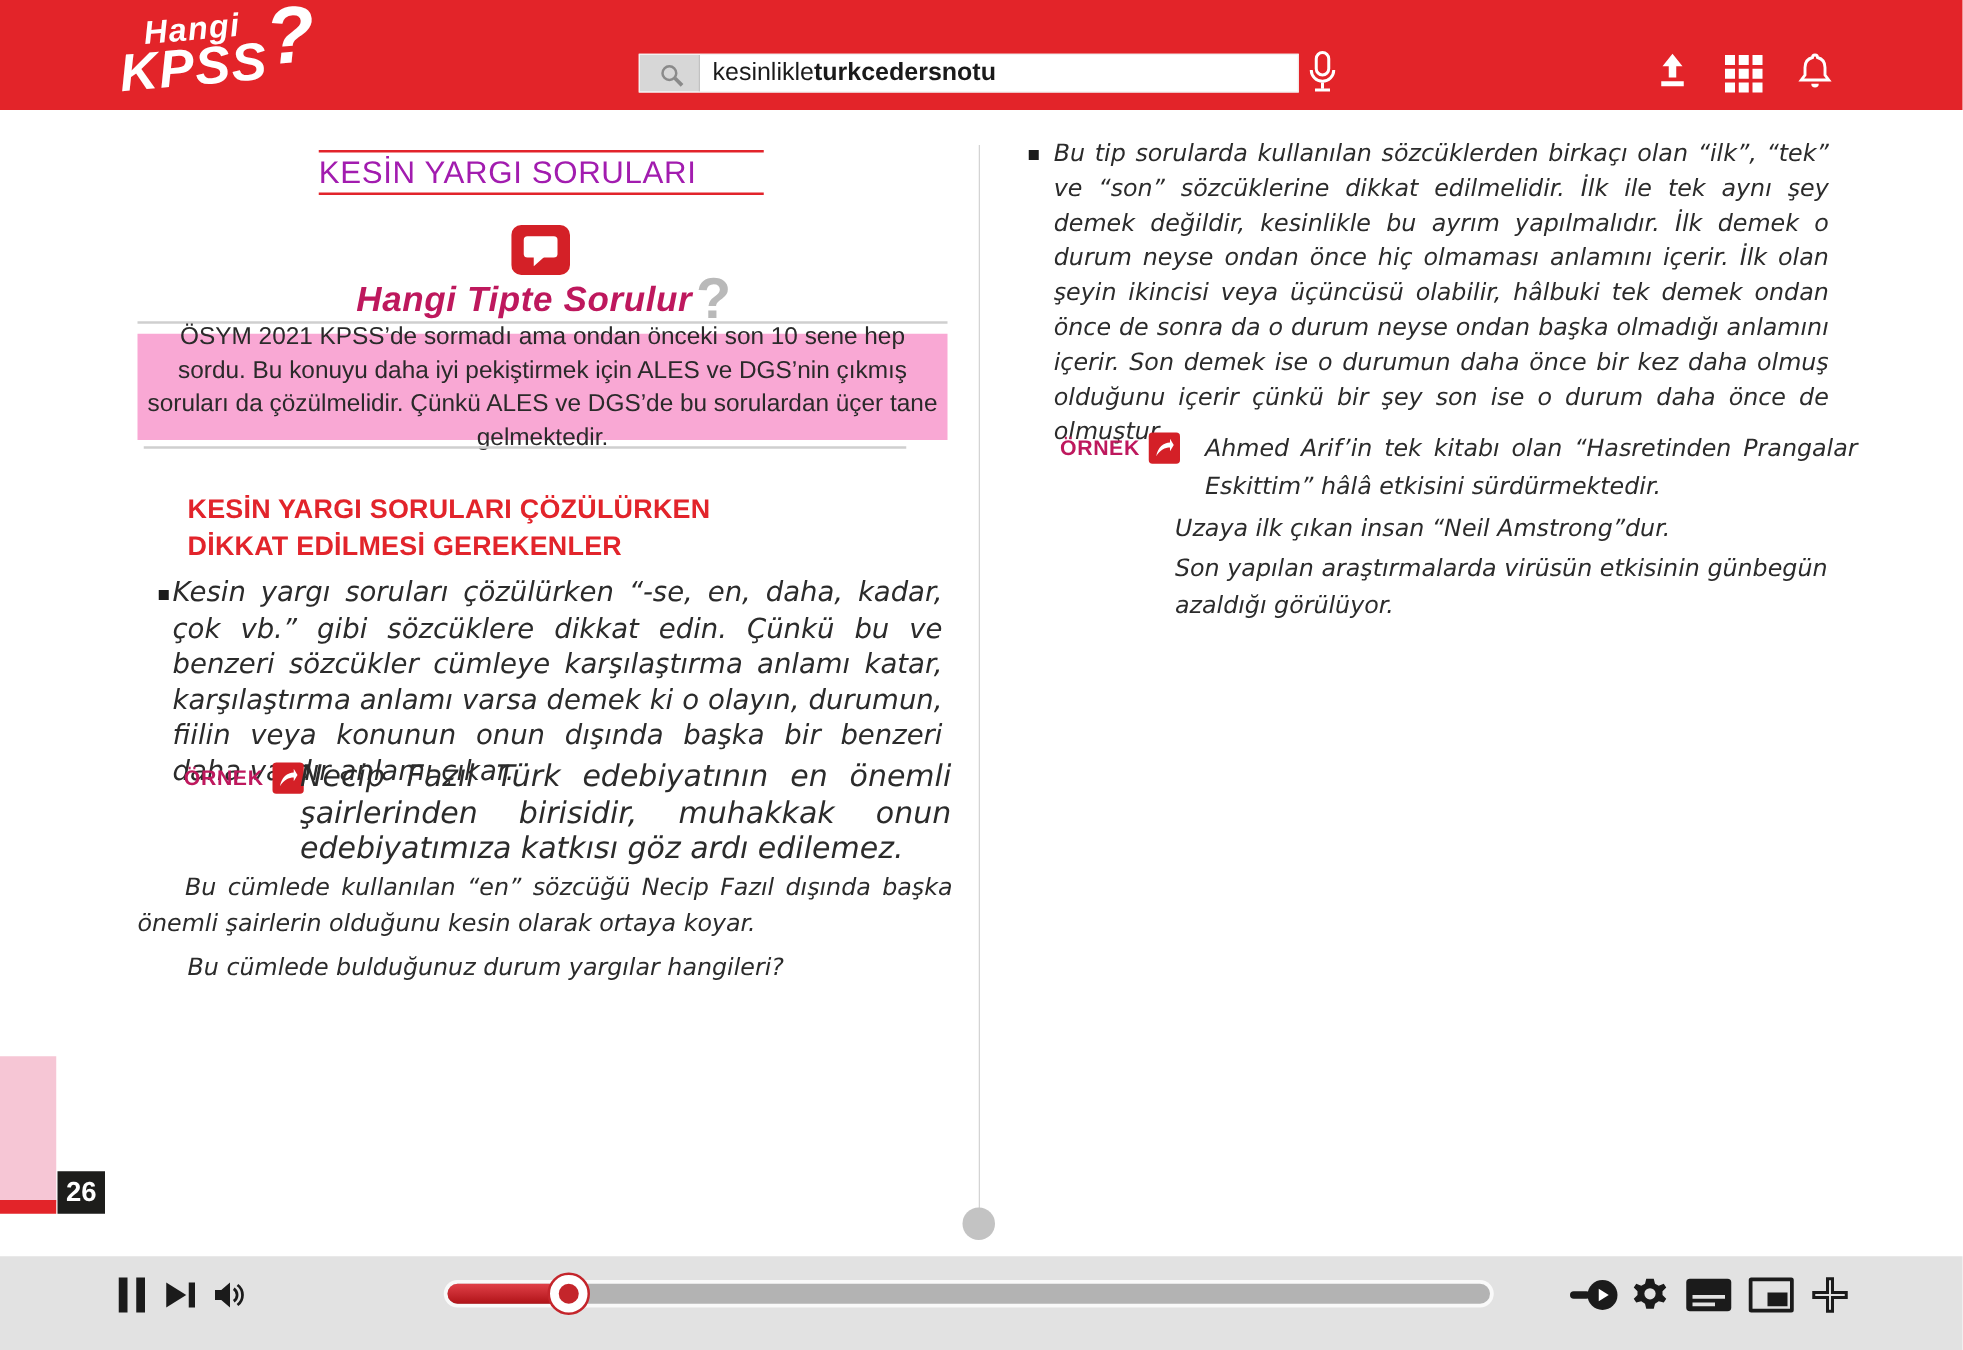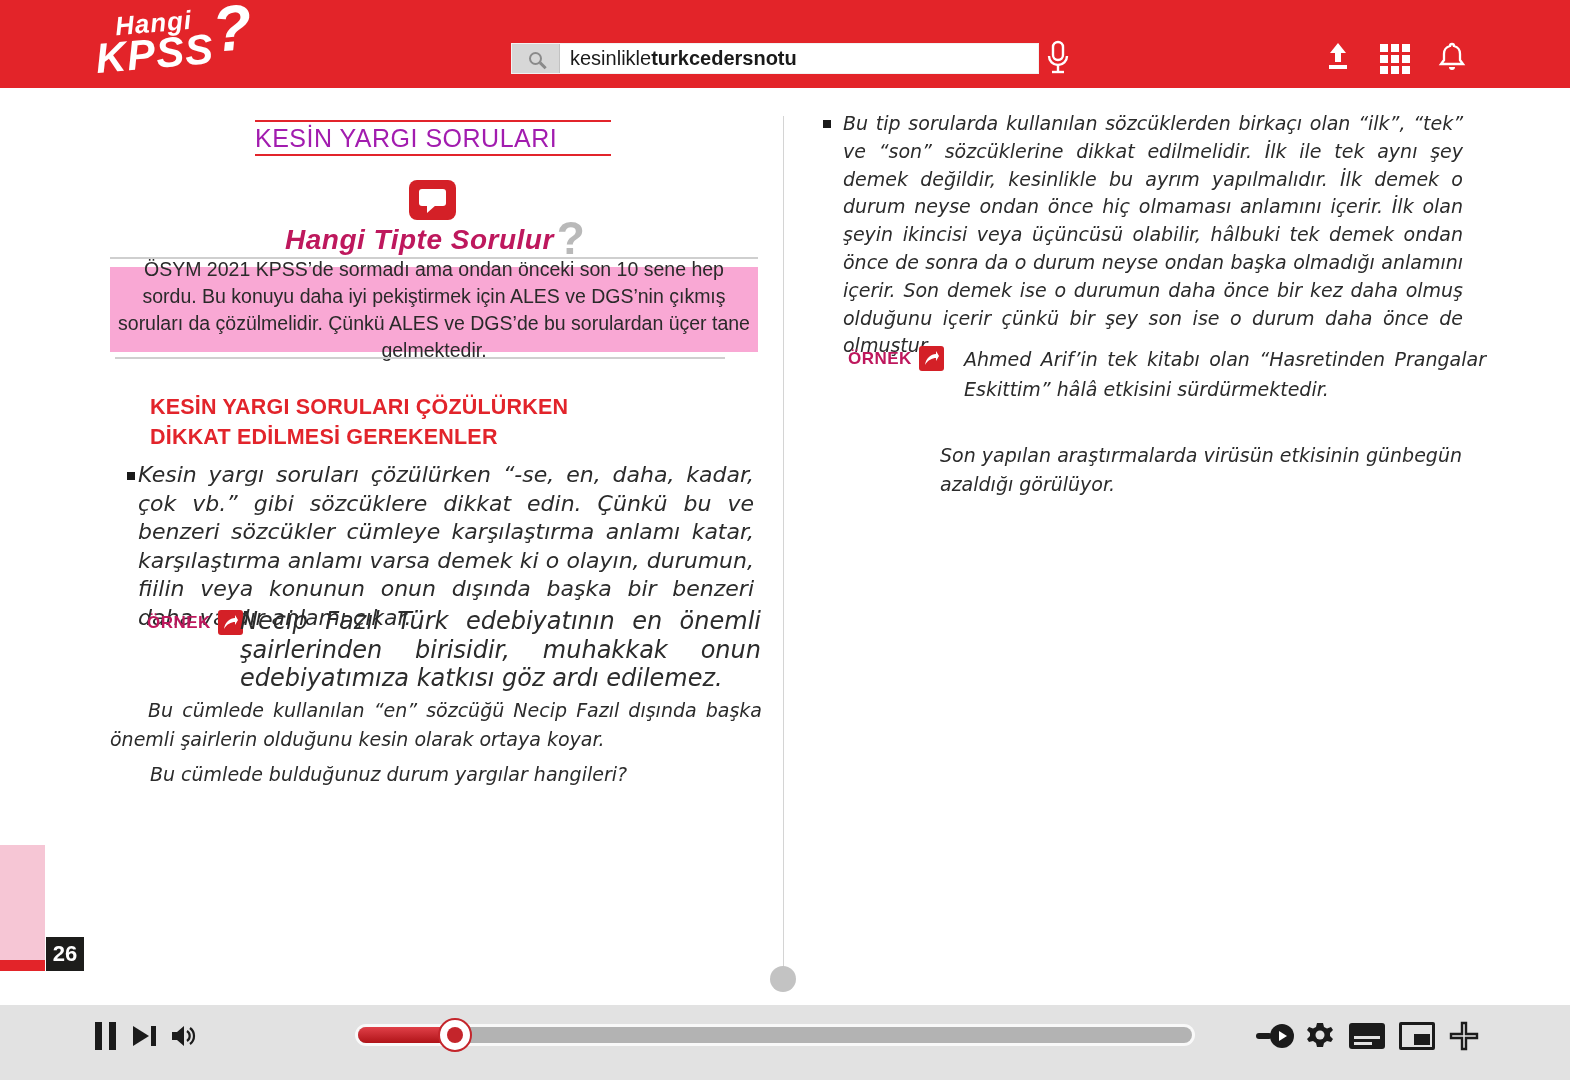--- a/index.html
+++ b/index.html
@@ -265,20 +265,21 @@
 
   <div class="ornek-row-right">
     <span class="ornek-label">ÖRNEK</span>
     <span class="ornek-icon">
       <svg viewBox="0 0 17 17">
           <path d="M2 15 C3 8 8 4 13 4 L13 1 L16 6 L13 11 L13 8 C9 8 5 10 2 15 Z" fill="#fff"></path>
         </svg>
     </span>
   </div>
   <div class="r-ex1 hand jtext">Ahmed Arif’in tek kitabı olan “Hasretinden Prangalar Eskittim” hâlâ etkisini sürdürmektedir.</div>
+  <div class="r-ex2 hand">Uzaya ilk çıkan insan “Neil Amstrong”dur.</div>
   <div class="r-ex3 hand jtext">Son yapılan araştırmalarda virüsün etkisinin günbegün azaldığı görülüyor.</div>
 </div>
 
 <div class="player-bar">
 
   <div class="pb-icon pause-icon">
       <span></span>
       <span></span>
     </div>
 

